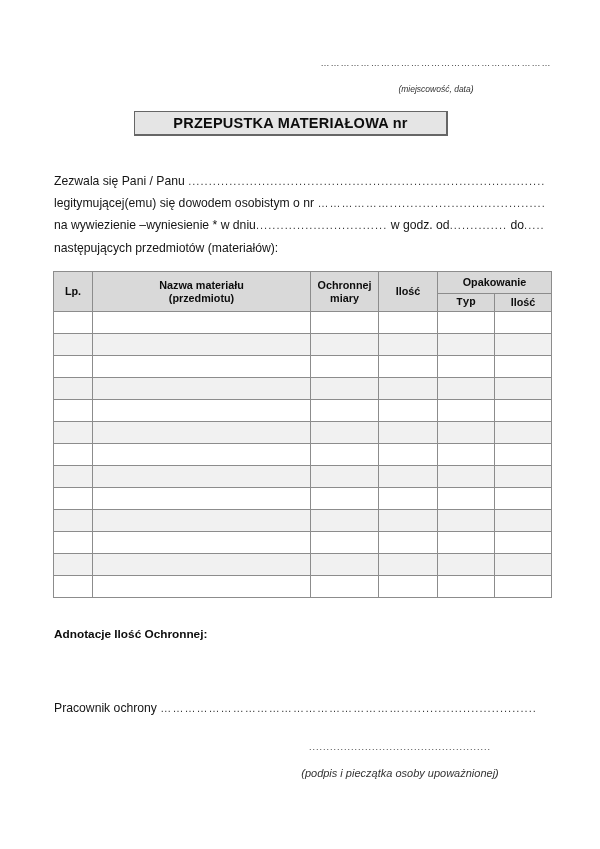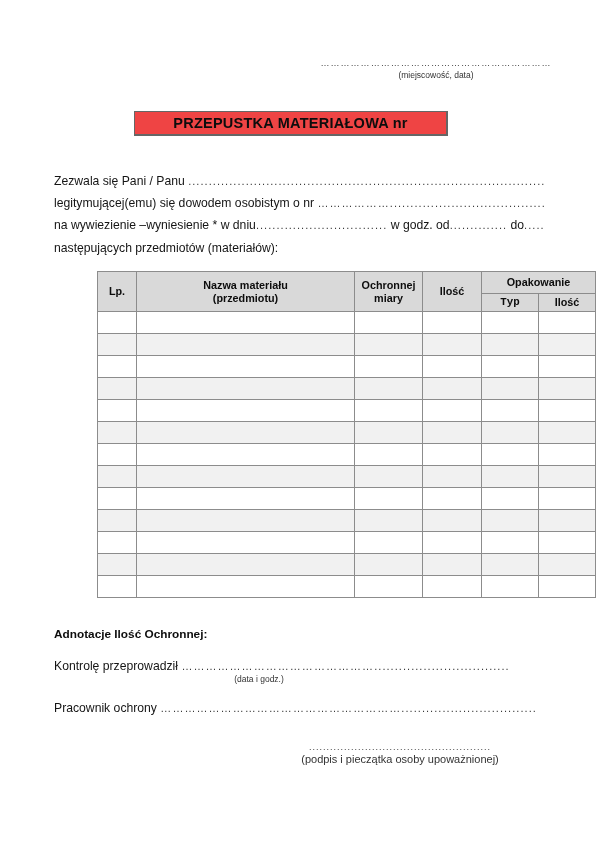--- a/index.html
+++ b/index.html
@@ -38,33 +38,34 @@
     color: #3a3a3a;
     white-space: nowrap;
     overflow: hidden;
     line-height: 11px;
     height: 11px;
   }
   .caption {
     font-size: 8.5px;
     color: #333333;
     line-height: 11px;
-    margin-top: 1px;
-    white-space: nowrap;
+    margin-top: 15px;
+    white-space: nowrap;
+    font-style: italic;
   }
 
   
   .title-box {
     position: absolute;
     left: 134px;
     top: 111px;
     width: 314px;
     height: 25px;
     box-sizing: border-box;
-    background: #ef4444;
+    background: #e5e5e5;
     border: 1px solid #666666;
     border-right-width: 2px;
     border-bottom-width: 2px;
     display: flex;
     align-items: center;
     justify-content: center;
   }
   .title-text {
     font-size: 14.5px;
     font-weight: bold;
@@ -93,21 +94,20 @@
     font-size: 11px;
     color: #3a3a3a;
   }
 
   
   .tbl-wrap {
     position: absolute;
     left: 53px;
     top: 271px;
     width: 495px;
-    margin-left: 44px;
   }
   table.tbl {
     border-collapse: collapse;
     width: 495px;
     table-layout: fixed;
   }
   table.tbl th,
   table.tbl td {
     border: 1px solid #8c8c8c;
     padding: 0;
@@ -341,27 +341,20 @@
           <td></td>
           <td></td>
           <td></td>
         </tr>
       </tbody>
     </table>
   </div>
 
   <div class="annot-title">Adnotacje Ilość Ochronnej:</div>
 
-  <div class="annot-row" id="annot-kontrola">
-    <div class="line">
-      <span>Kontrolę przeprowadził</span>
-      <span class="dots-inline">………………………………………….................................</span>
-    </div>
-    <div class="sub">(data i godz.)</div>
-  </div>
 
   <div class="annot-row" id="annot-pracownik">
     <div class="line">
       <span>Pracownik ochrony</span>
       <span class="dots-inline">…………………………………………………….................................</span>
     </div>
   </div>
 
   <div class="sign">
     <div class="dotline">....................................................</div>

